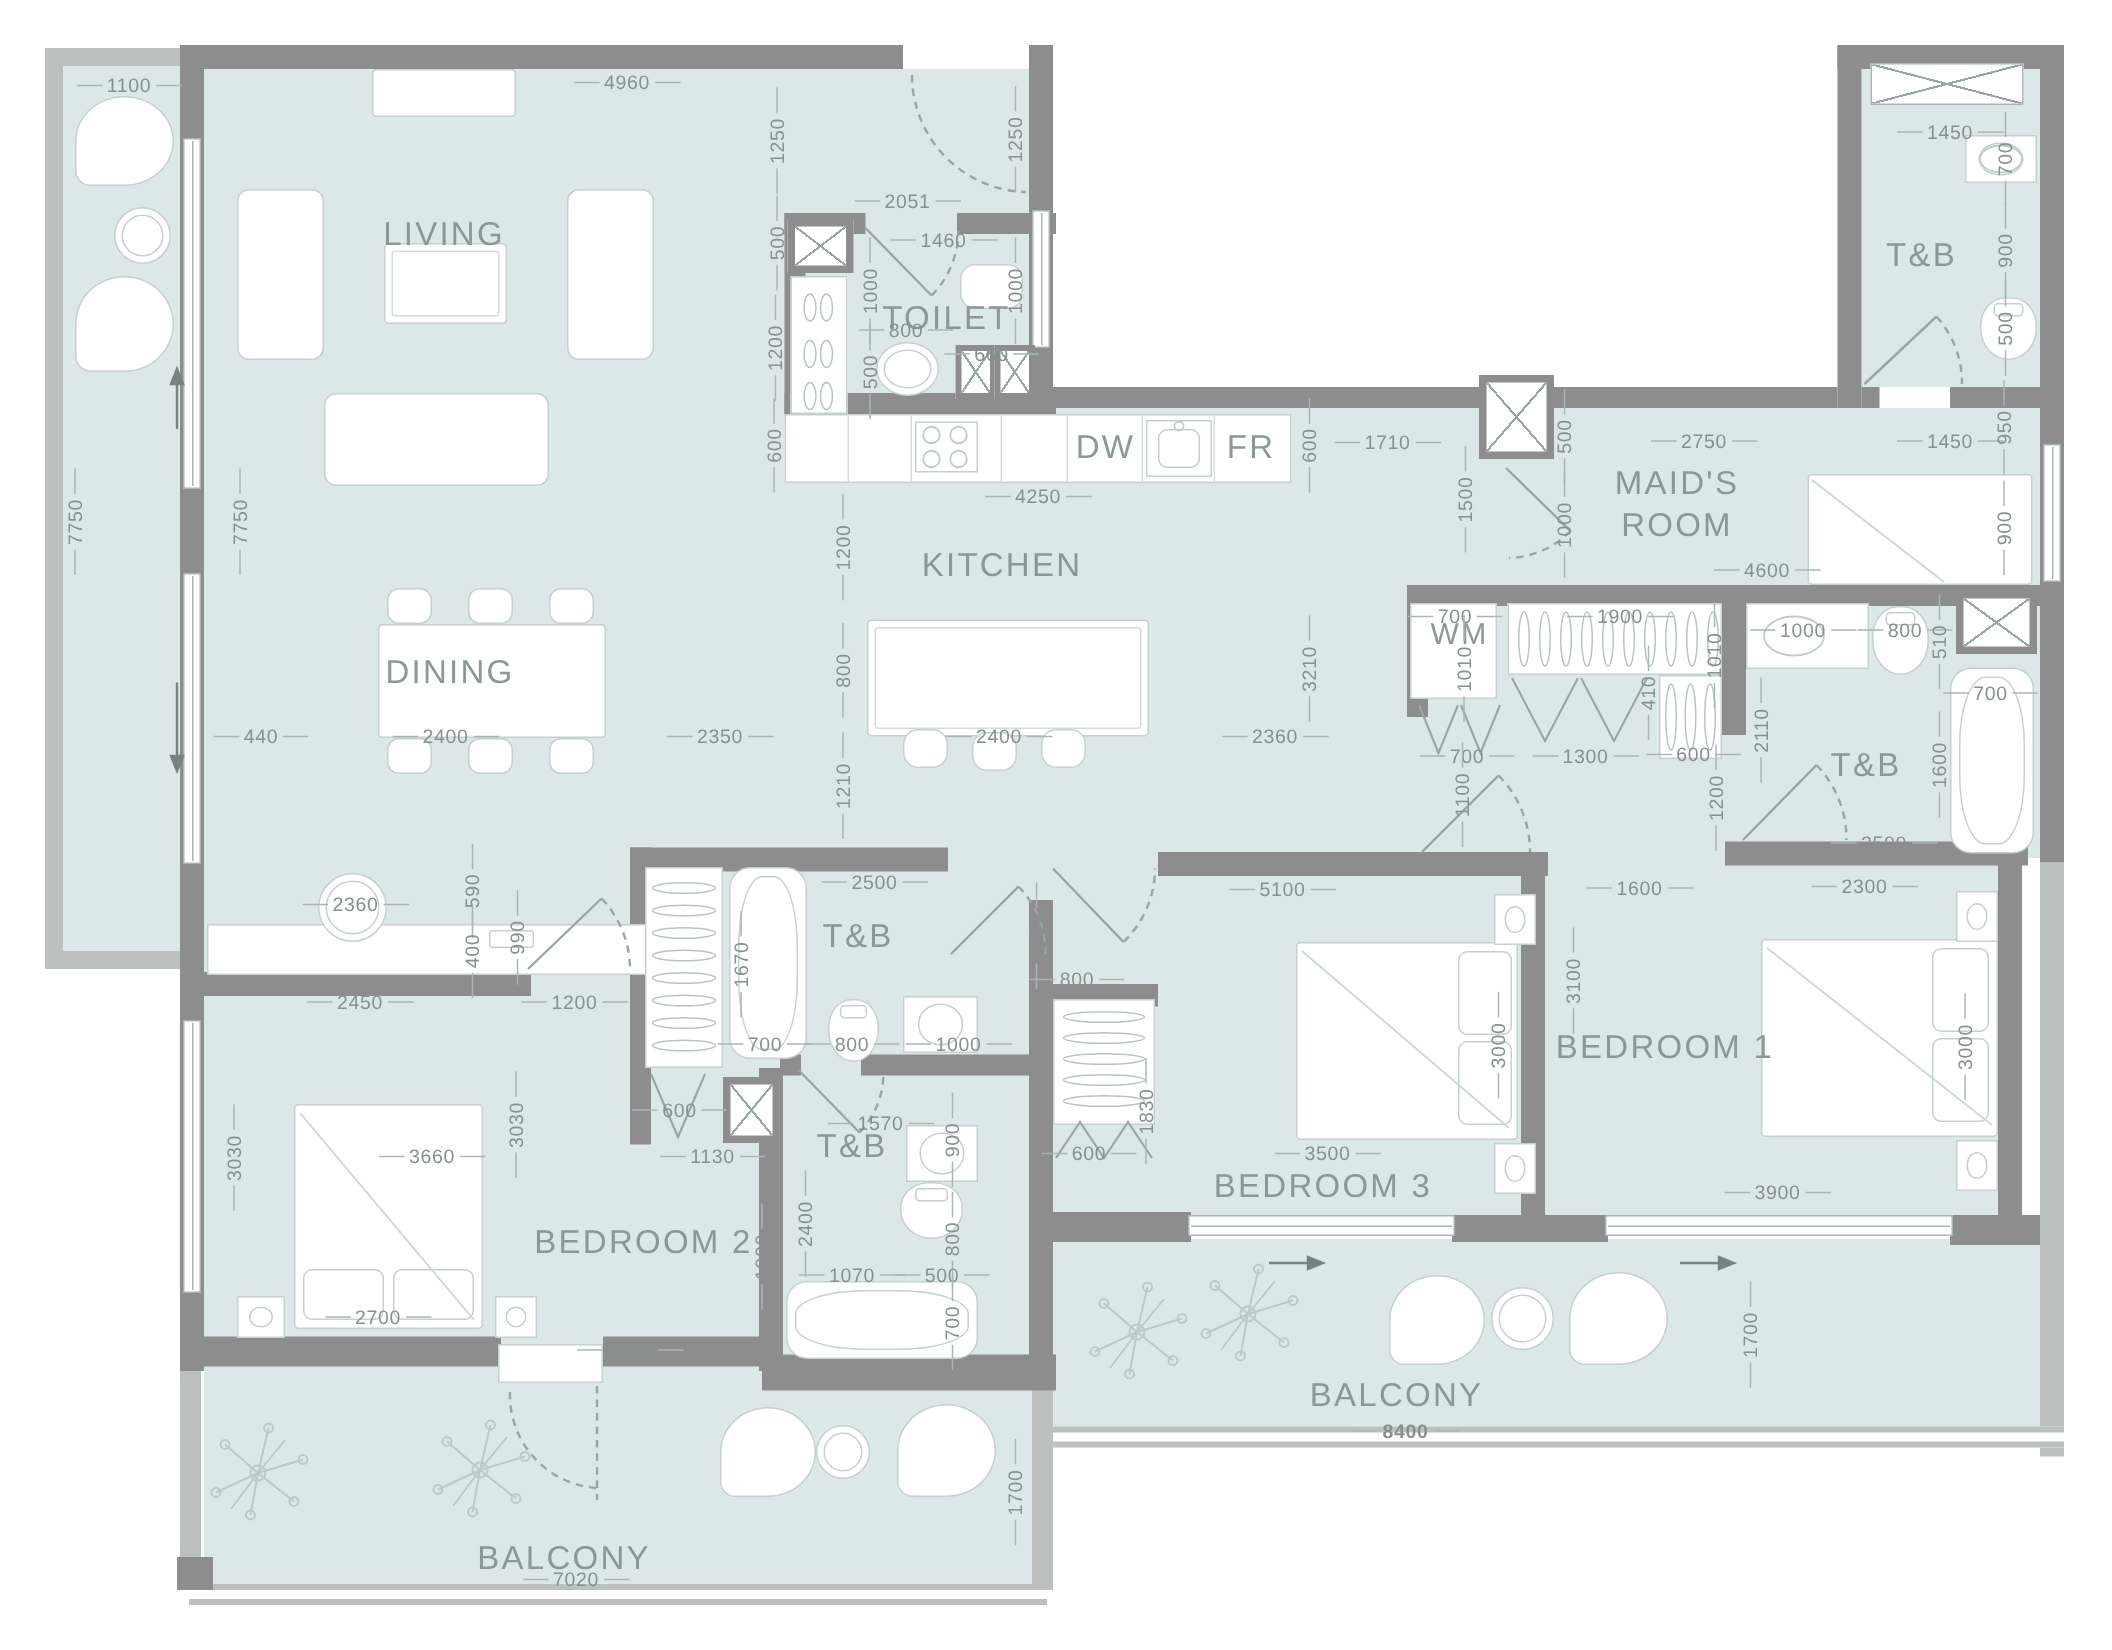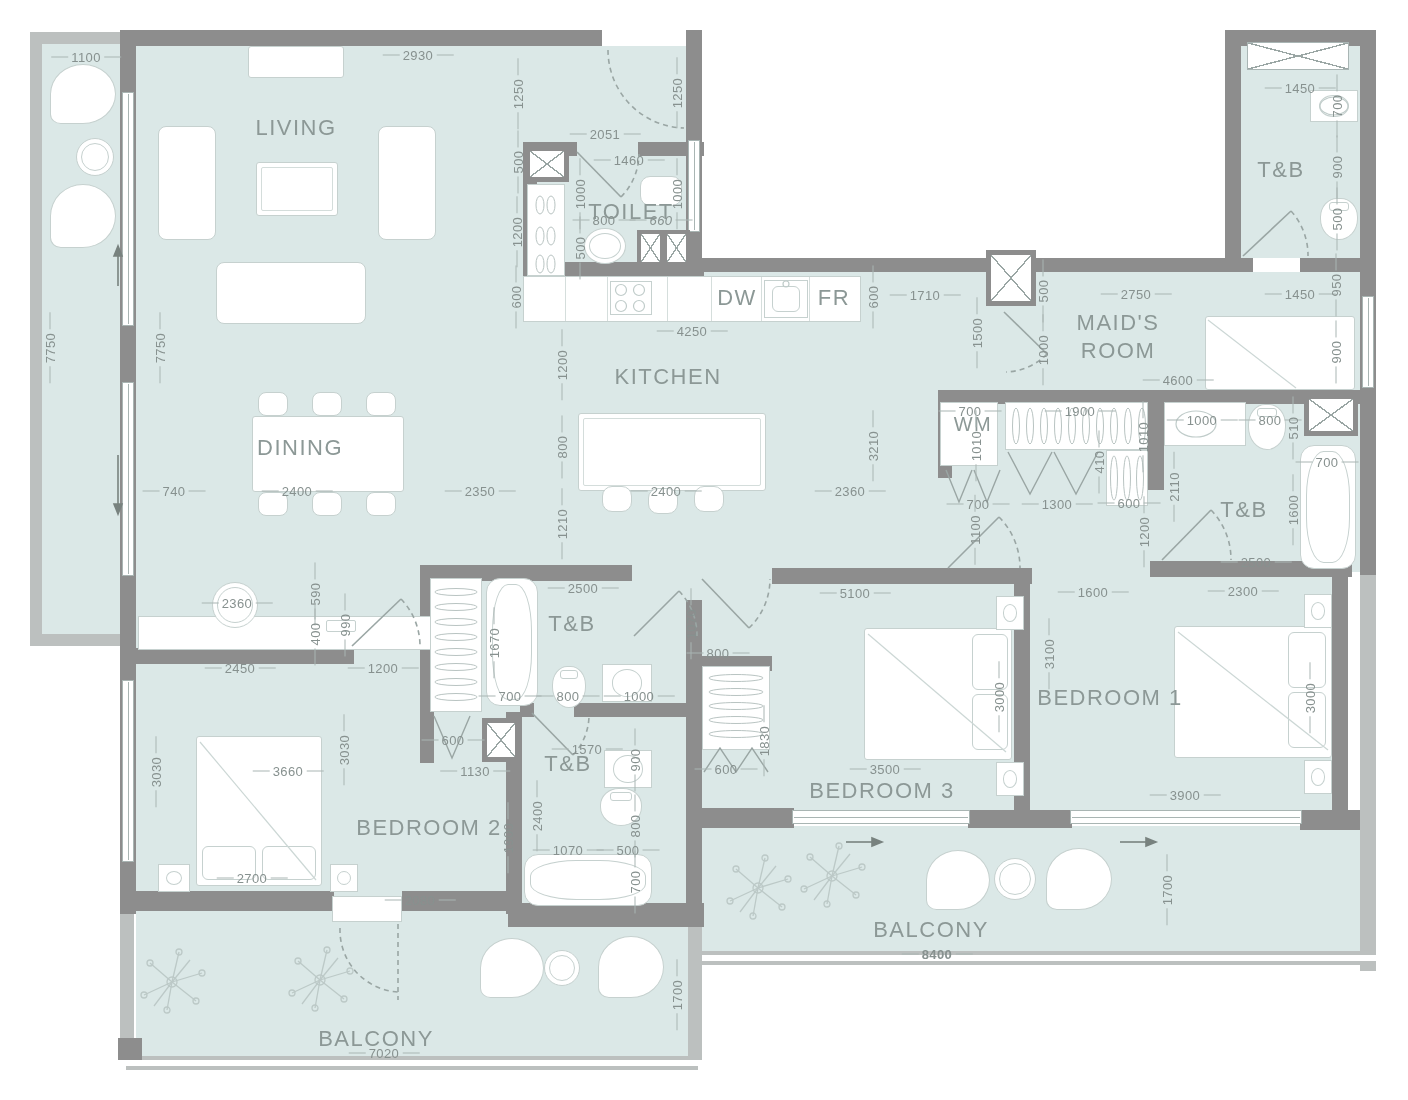--- a/index.html
+++ b/index.html
@@ -308,42 +308,42 @@
       <line x1="1120" y1="842" x2="1148" y2="842"></line>
         <polygon points="1156,842 1146,838 1146,846"></polygon>
     </g>
     <use href="#pl" x="172" y="982"></use>
     <use href="#pl" x="320" y="980"></use>
     <use href="#pl" x="758" y="888"></use>
     <use href="#pl" x="832" y="876"></use>
   </svg>
 
   <div id="labels">
-      <div class="rlabel" style="left: 296px; top: 128px;">LIVING</div>
+      <div class="rlabel" style="left: 296px; top: 156px;">LIVING</div>
       <div class="rlabel" style="left: 631px; top: 212px;">TOILET</div>
       <div class="rlabel" style="left: 668px; top: 377px;">KITCHEN</div>
       <div class="rlabel" style="left: 300px; top: 448px;">DINING</div>
       <div class="rlabel wrap" style="left: 1118px; top: 336px; width: 110px;">MAID'S ROOM</div>
       <div class="rlabel" style="left: 1281px; top: 170px;">T&amp;B</div>
       <div class="rlabel" style="left: 1244px; top: 510px;">T&amp;B</div>
       <div class="rlabel" style="left: 572px; top: 624px;">T&amp;B</div>
       <div class="rlabel" style="left: 568px; top: 764px;">T&amp;B</div>
       <div class="rlabel" style="left: 1110px; top: 698px;">BEDROOM 1</div>
       <div class="rlabel" style="left: 429px; top: 828px;">BEDROOM 2</div>
       <div class="rlabel" style="left: 882px; top: 791px;">BEDROOM 3</div>
       <div class="rlabel" style="left: 376px; top: 1039px;">BALCONY</div>
       <div class="rlabel" style="left: 931px; top: 930px;">BALCONY</div>
       <div class="rlabel" style="left: 737px; top: 298px;">DW</div>
       <div class="rlabel" style="left: 834px; top: 298px; text-align: center;">FR</div>
       <div class="rlabel" style="left: 973px; top: 424px; font-size: 20px;">WM</div>
       <div class="dim" style="left: 86px; top: 57px;">
         <span>1100</span>
       </div>
       <div class="dim" style="left: 418px; top: 55px;">
-        <span>2930</span>
+        <span>4960</span>
       </div>
       <div class="dim v" style="left: 50px; top: 348px;">
         <span>7750</span>
       </div>
       <div class="dim v" style="left: 160px; top: 348px;">
         <span>7750</span>
       </div>
       <div class="dim v" style="left: 518px; top: 94px;">
         <span>1250</span>
       </div>
@@ -361,21 +361,21 @@
       </div>
       <div class="dim v" style="left: 580px; top: 194px;">
         <span>1000</span>
       </div>
       <div class="dim v" style="left: 677px; top: 194px;">
         <span>1000</span>
       </div>
       <div class="dim" style="left: 604px; top: 220px;">
         <span>800</span>
       </div>
-      <div class="dim" style="left: 661px; top: 220px; font-style: italic;">
+      <div class="dim" style="left: 661px; top: 236px;">
         <span>660</span>
       </div>
       <div class="dim v" style="left: 517px; top: 232px;">
         <span>1200</span>
       </div>
       <div class="dim v" style="left: 580px; top: 248px;">
         <span>500</span>
       </div>
       <div class="dim v" style="left: 516px; top: 297px;">
         <span>600</span>
@@ -491,21 +491,21 @@
       <div class="dim" style="left: 850px; top: 491px;">
         <span>2360</span>
       </div>
       <div class="dim v" style="left: 873px; top: 446px;">
         <span>3210</span>
       </div>
       <div class="dim v" style="left: 562px; top: 524px;">
         <span>1210</span>
       </div>
       <div class="dim" style="left: 174px; top: 491px;">
-        <span>740</span>
+        <span>440</span>
       </div>
       <div class="dim" style="left: 297px; top: 491px;">
         <span>2400</span>
       </div>
       <div class="dim" style="left: 237px; top: 603px;">
         <span>2360</span>
       </div>
       <div class="dim v" style="left: 315px; top: 594px;">
         <span>590</span>
       </div>

